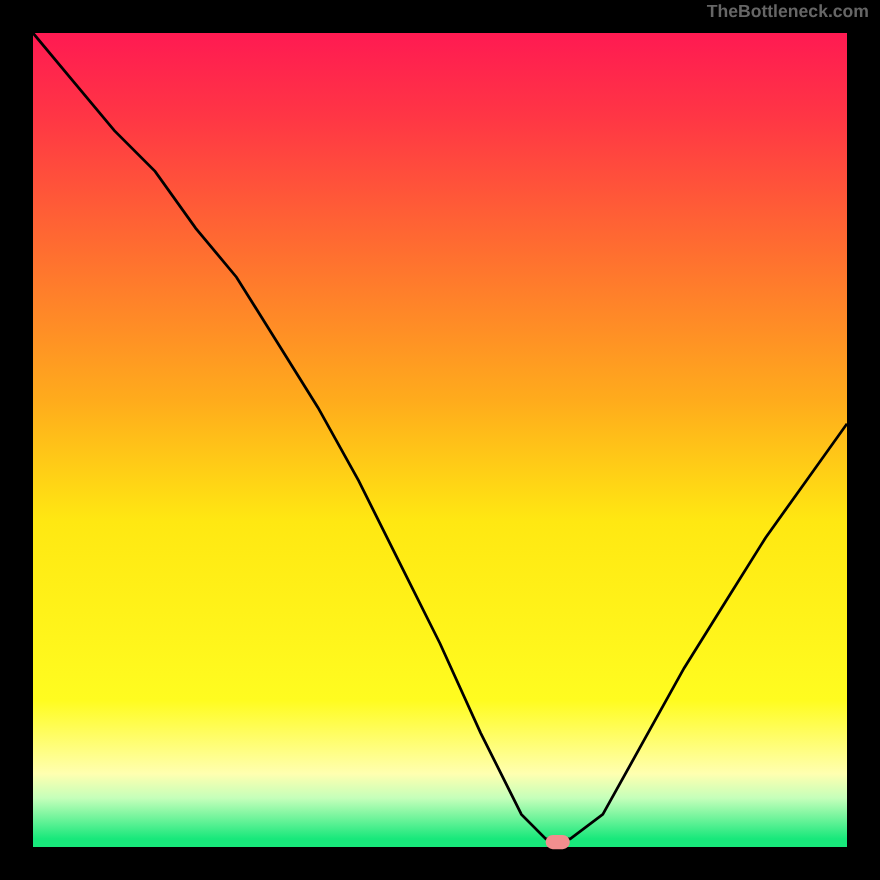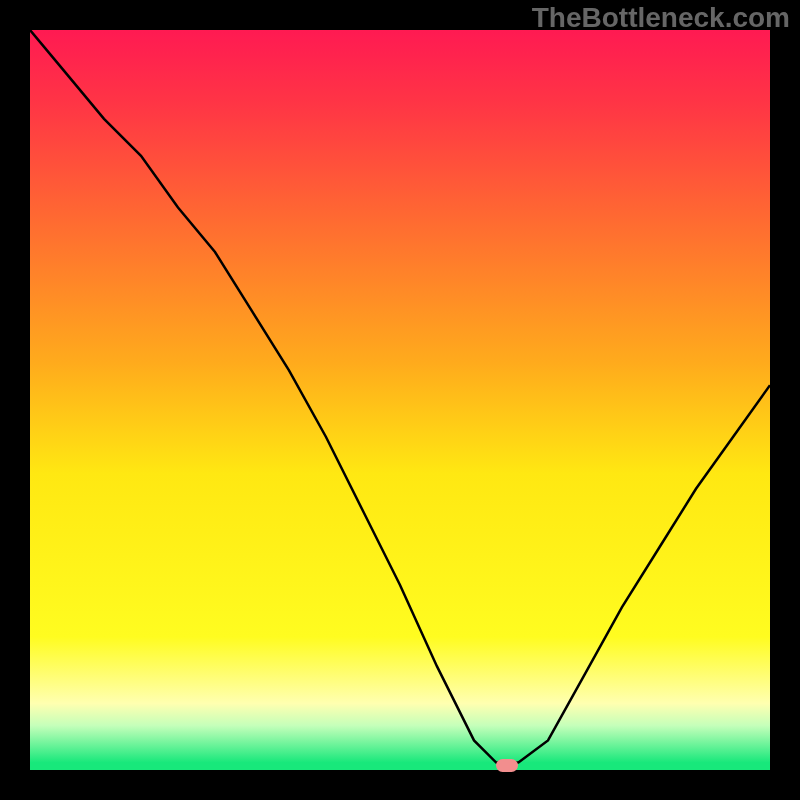--- a/index.html
+++ b/index.html
@@ -13,21 +13,21 @@
 .outer {
   width: 800px;
   height: 800px;
   position: relative;
 }
 .attribution {
   position: absolute;
   top: 2px;
   right: 10px;
   color: #666666;
-  font-size: 28px;
+  font-size: 16px;
   font-weight: bold;
 }
 .plot {
   position: absolute;
   left: 30px;
   top: 30px;
   width: 740px;
   height: 740px;
 }
 .bg {

